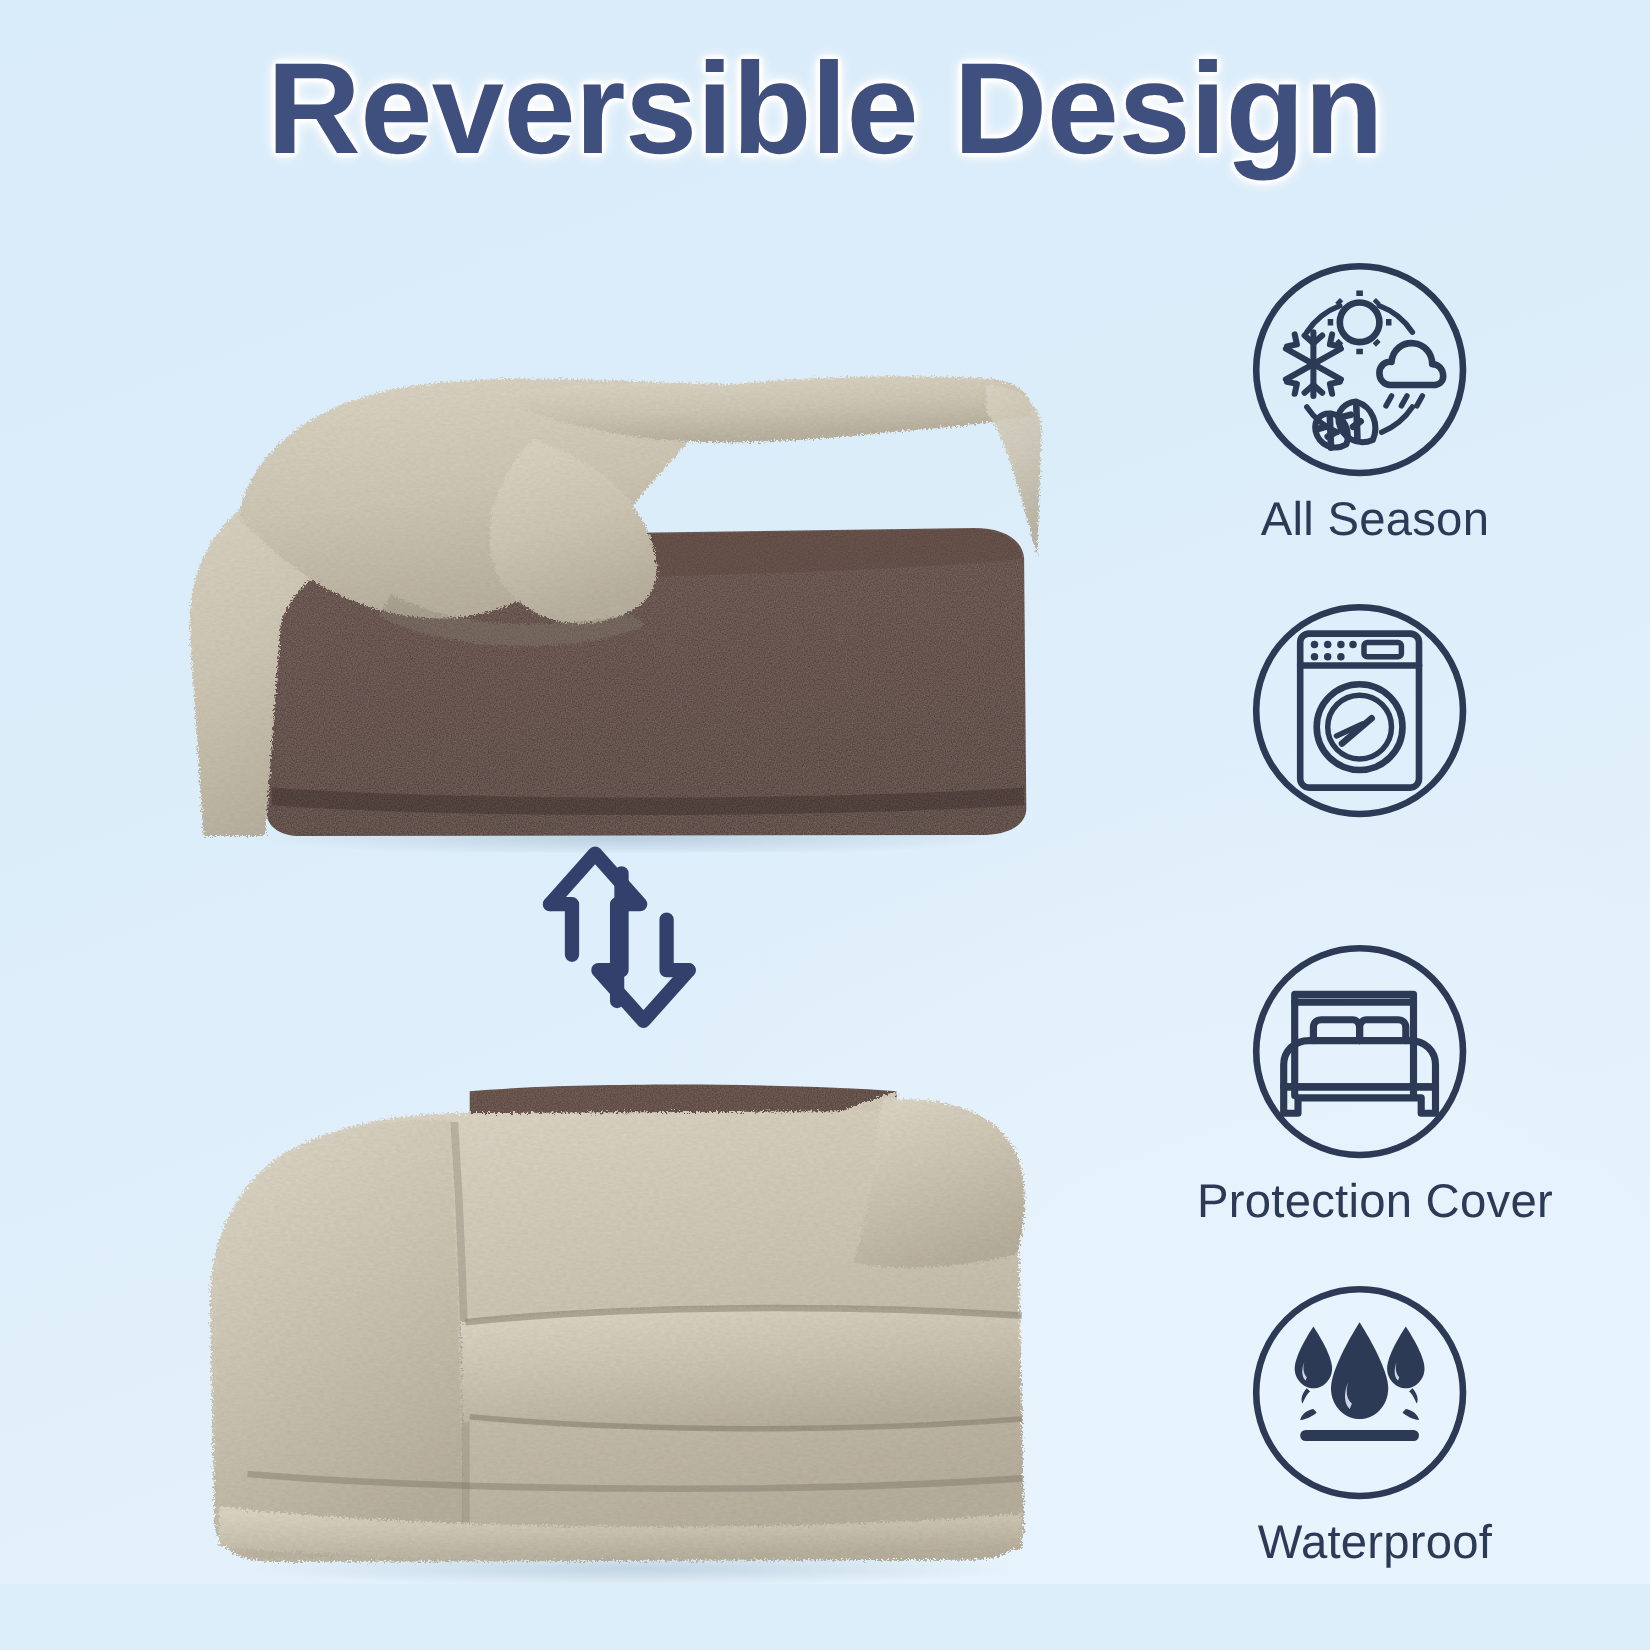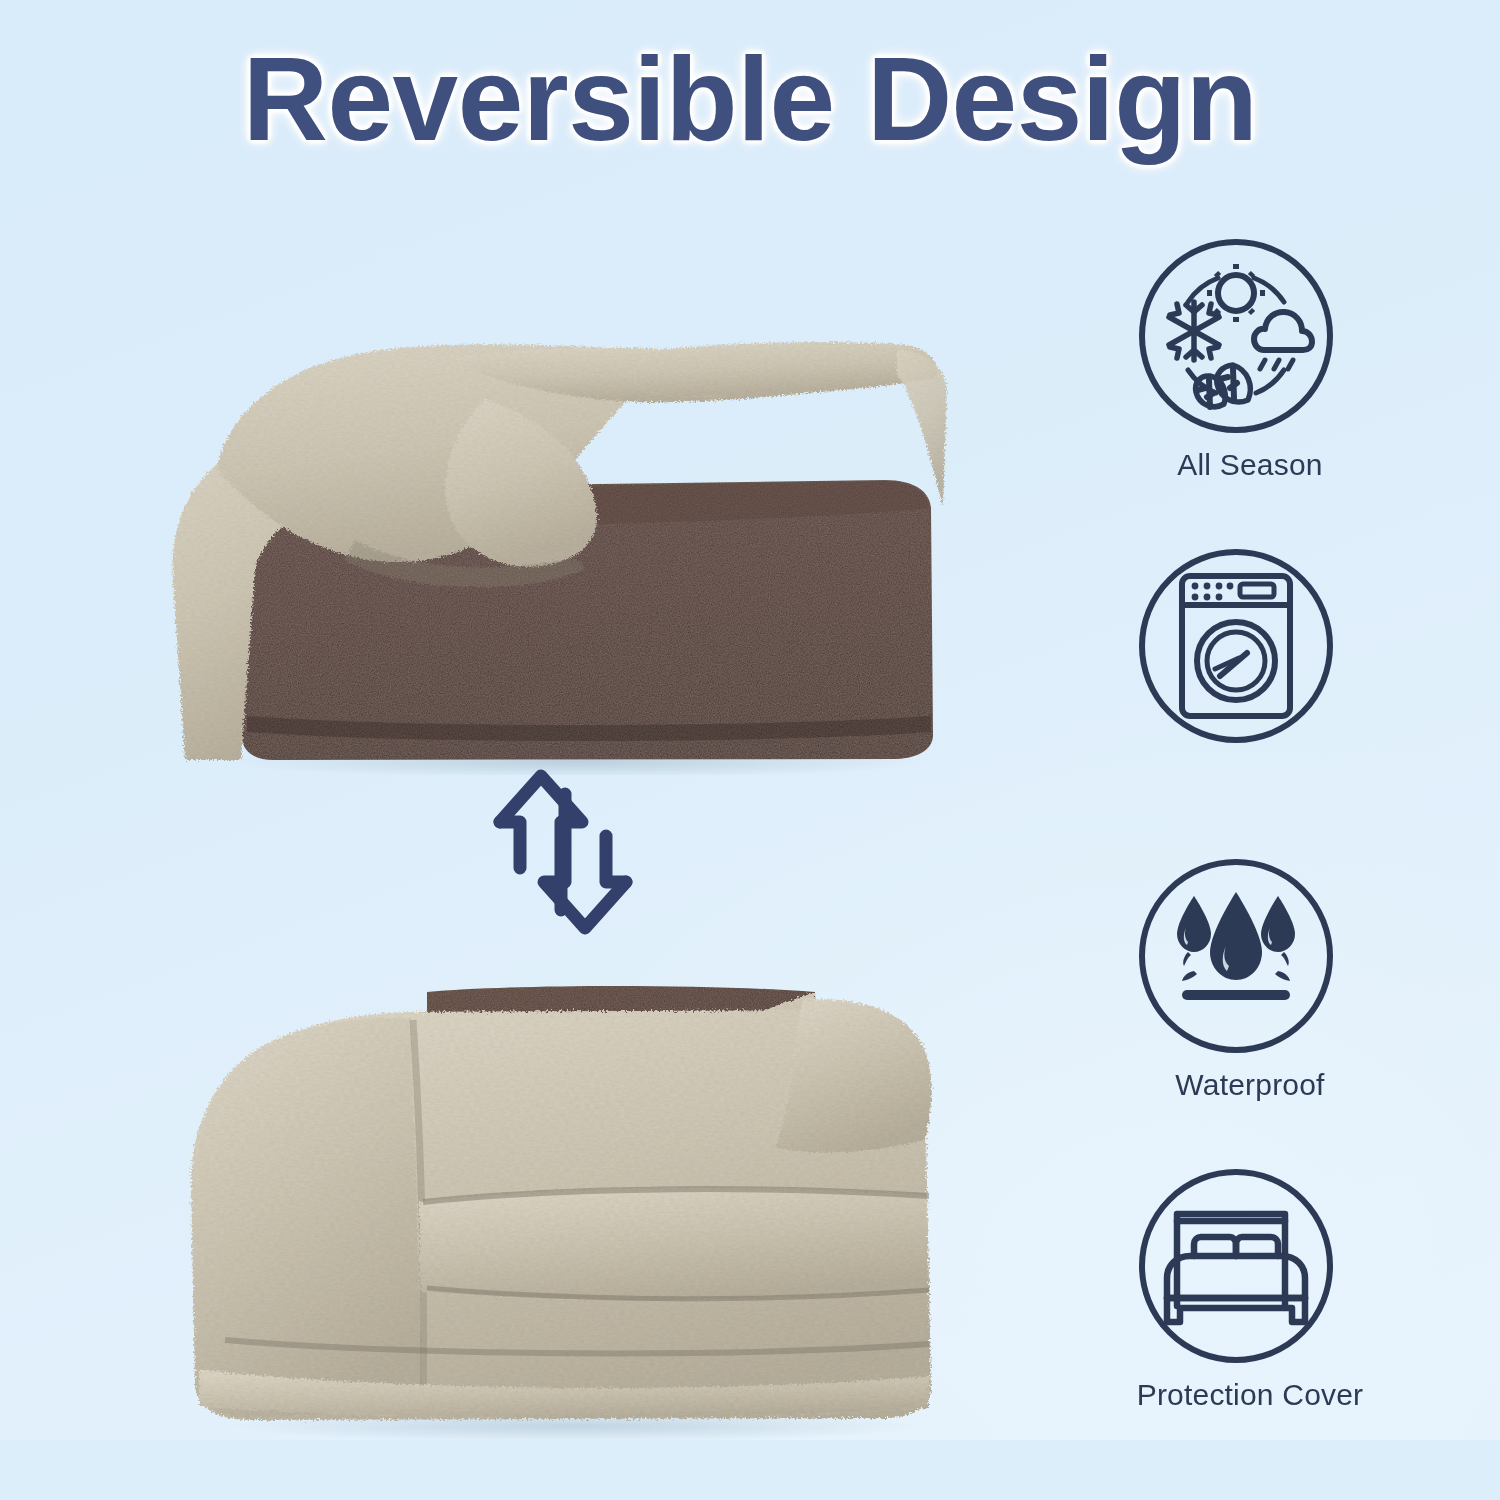--- a/index.html
+++ b/index.html
@@ -77,21 +77,21 @@
     width: 200px;
     height: 200px;
   }
   .feature .circle-wrap svg { display: block; }
   .feature .flabel {
     position: absolute;
     left: 0;
     top: 212px;
     width: 460px;
     text-align: center;
-    font-size: 30px;
+    font-size: 43px;
     font-weight: 400;
     color: #2c3a56;
     letter-spacing: 0.2px;
     white-space: nowrap;
   }
 </style>
 </head>
 <body>
 
 <div id="stage">
@@ -330,20 +330,42 @@
             <path d="M111,107 L84,130" stroke-width="6"></path>
             <path d="M103,112 L79,123" stroke-width="5"></path>
           </g>
         </svg>
       </div>
     </div>
 
     <div class="feature">
       <div class="circle-wrap">
         <svg width="200" height="200" viewBox="0 0 200 200" xmlns="http://www.w3.org/2000/svg">
+          <g fill="none" stroke="#2c3a56" stroke-width="6.5" stroke-linecap="round" stroke-linejoin="round">
+            <circle cx="100" cy="100" r="94" stroke-width="6"></circle>
+
+            <path d="M41,140 L41,48 L149,48 L149,140"></path>
+            <path d="M41,55 L149,55"></path>
+
+            <path d="M58,90 L58,78 C58,74 61,71 65,71 L94,71 C97,71 100,74 100,78 L100,90"></path>
+            <path d="M100,90 L100,78 C100,74 103,71 106,71 L135,71 C139,71 142,74 142,78 L142,90"></path>
+
+            <path d="M31,132 L31,112 C31,99 41,90 54,90 L146,90 C159,90 169,99 169,112 L169,132 Z"></path>
+            <path d="M31,132 L169,132"></path>
+
+            <path d="M31,132 L31,156 L44,156 L44,142 L156,142 L156,156 L169,156 L169,132"></path>
+          </g>
+        </svg>
+      </div>
+      <div class="flabel">Protection Cover</div>
+    </div>
+
+    <div class="feature">
+      <div class="circle-wrap">
+        <svg width="200" height="200" viewBox="0 0 200 200" xmlns="http://www.w3.org/2000/svg">
           <circle cx="100" cy="100" r="94" fill="none" stroke="#2c3a56" stroke-width="6"></circle>
           <g fill="#2c3a56">
             <path d="M100,36 C100,36 74,76 74,96 C74,112 86,124 100,124 C114,124 126,112 126,96 C126,76 100,36 100,36 Z"></path>
             <path d="M58,40 C58,40 41,65 41,78 C41,88 49,96 58,96 C67,96 75,88 75,78 C75,65 58,40 58,40 Z"></path>
             <path d="M142,40 C142,40 125,65 125,78 C125,88 133,96 142,96 C151,96 159,88 159,78 C159,65 142,40 142,40 Z"></path>
 
             <path d="M52,96 C48,100 46,106 48,110 C50,106 52,101 55,99 Z"></path>
             <path d="M58,115 C52,116 47,120 46,125 C52,124 58,121 61,118 Z"></path>
             <path d="M148,96 C152,100 154,106 152,110 C150,106 148,101 145,99 Z"></path>
             <path d="M142,115 C148,116 153,120 154,125 C148,124 142,121 139,118 Z"></path>
@@ -352,36 +374,14 @@
           <g fill="#e6f1fa" opacity="0.85">
             <path d="M93,110 C88,106 87,98 90,90 C86,98 85,110 91,115 Z"></path>
             <path d="M52,86 C49,83 48,77 50,72 C47,78 47,86 51,89 Z"></path>
             <path d="M136,86 C133,83 132,77 134,72 C131,78 131,86 135,89 Z"></path>
           </g>
         </svg>
       </div>
       <div class="flabel">Waterproof</div>
     </div>
 
-    <div class="feature">
-      <div class="circle-wrap">
-        <svg width="200" height="200" viewBox="0 0 200 200" xmlns="http://www.w3.org/2000/svg">
-          <g fill="none" stroke="#2c3a56" stroke-width="6.5" stroke-linecap="round" stroke-linejoin="round">
-            <circle cx="100" cy="100" r="94" stroke-width="6"></circle>
-
-            <path d="M41,140 L41,48 L149,48 L149,140"></path>
-            <path d="M41,55 L149,55"></path>
-
-            <path d="M58,90 L58,78 C58,74 61,71 65,71 L94,71 C97,71 100,74 100,78 L100,90"></path>
-            <path d="M100,90 L100,78 C100,74 103,71 106,71 L135,71 C139,71 142,74 142,78 L142,90"></path>
-
-            <path d="M31,132 L31,112 C31,99 41,90 54,90 L146,90 C159,90 169,99 169,112 L169,132 Z"></path>
-            <path d="M31,132 L169,132"></path>
-
-            <path d="M31,132 L31,156 L44,156 L44,142 L156,142 L156,156 L169,156 L169,132"></path>
-          </g>
-        </svg>
-      </div>
-      <div class="flabel">Protection Cover</div>
-    </div>
-
   </div>
 </div>
 
 </body></html>

